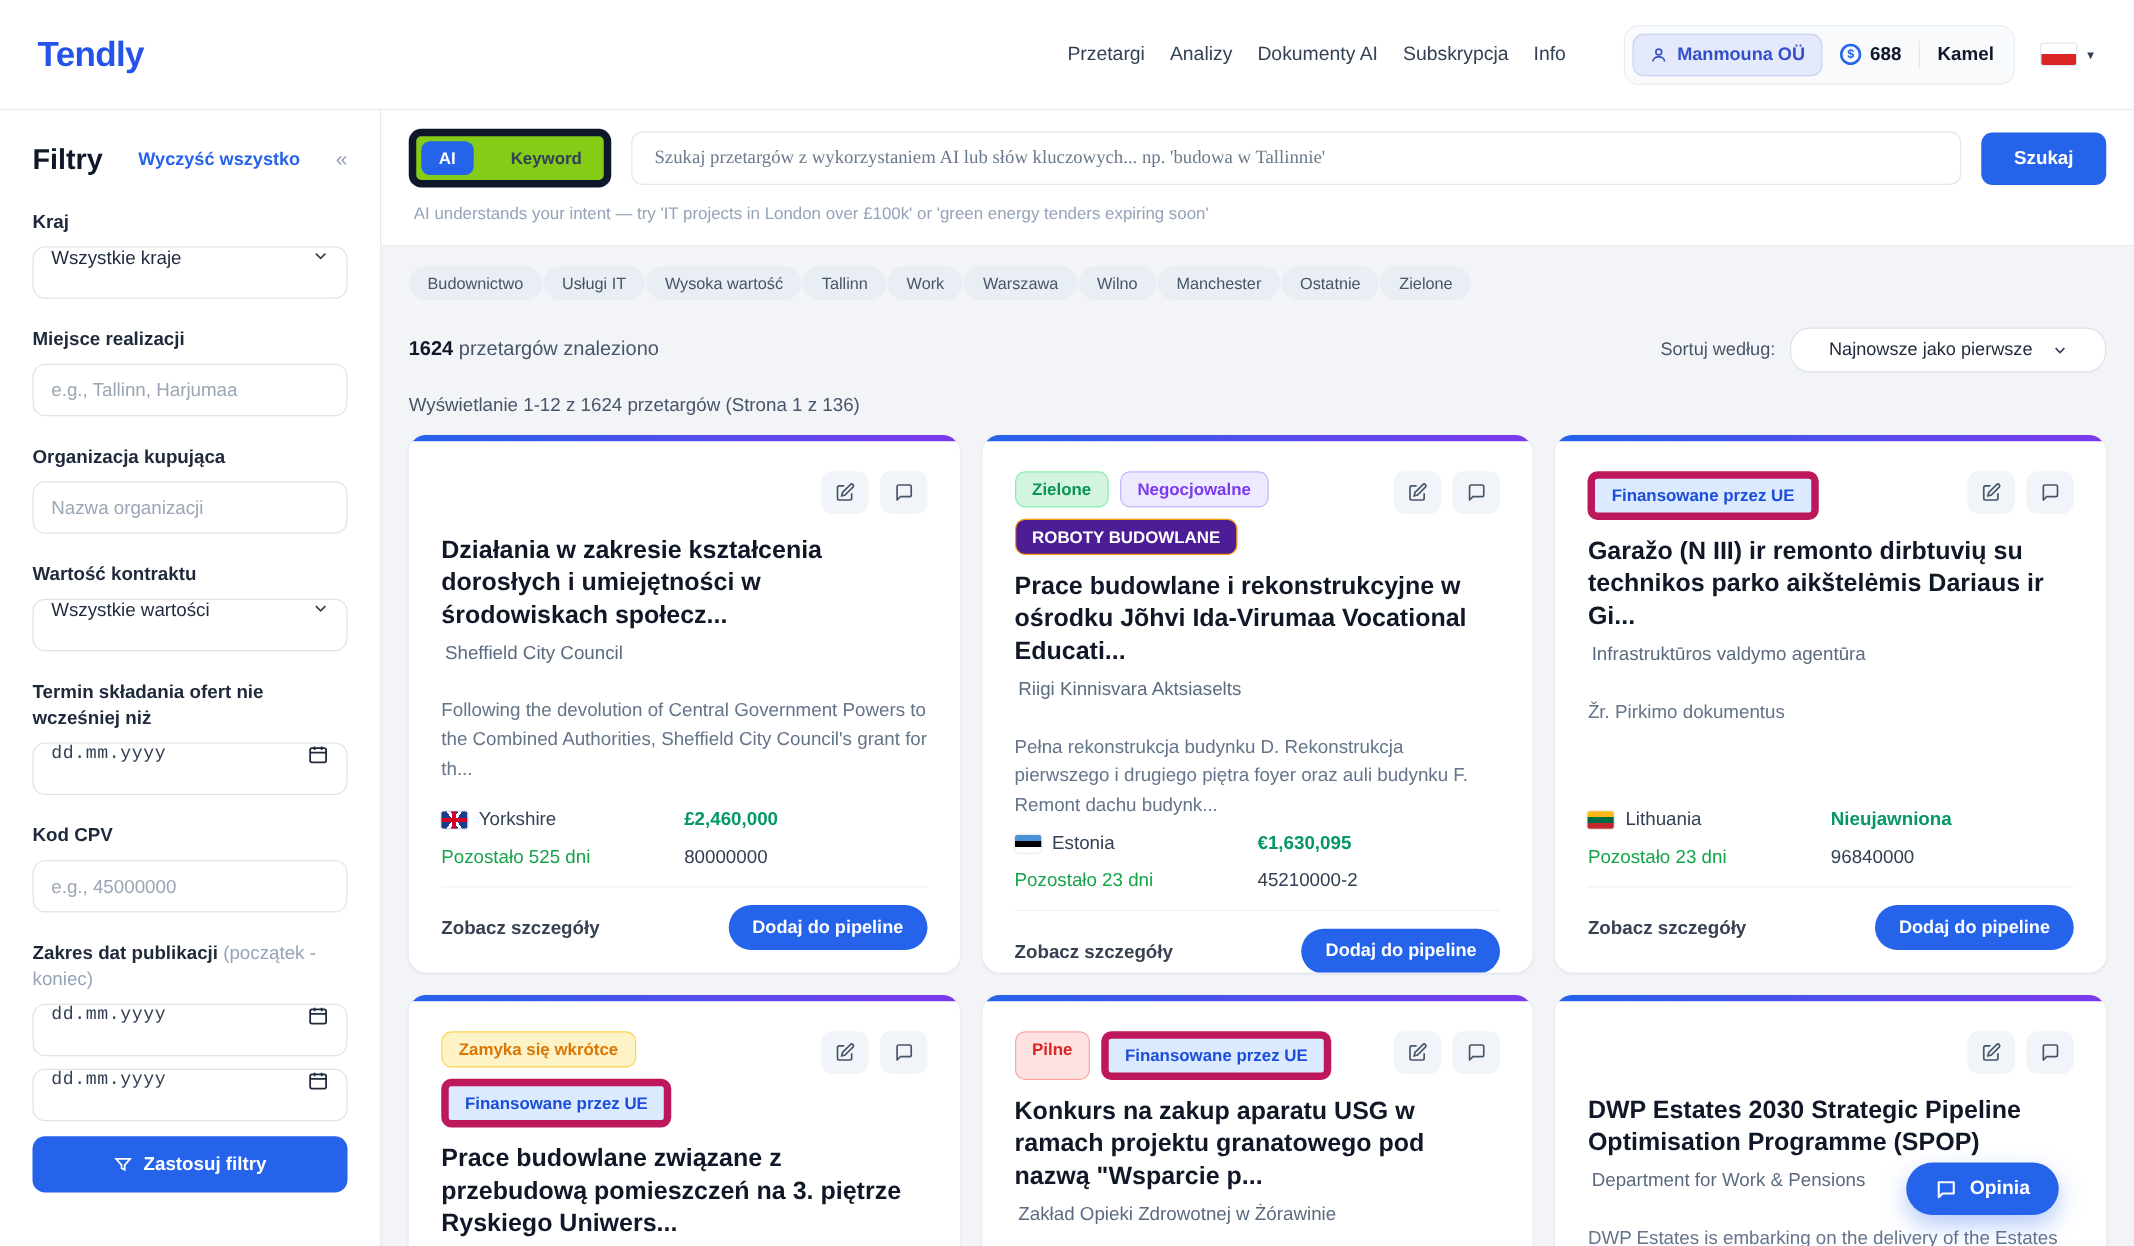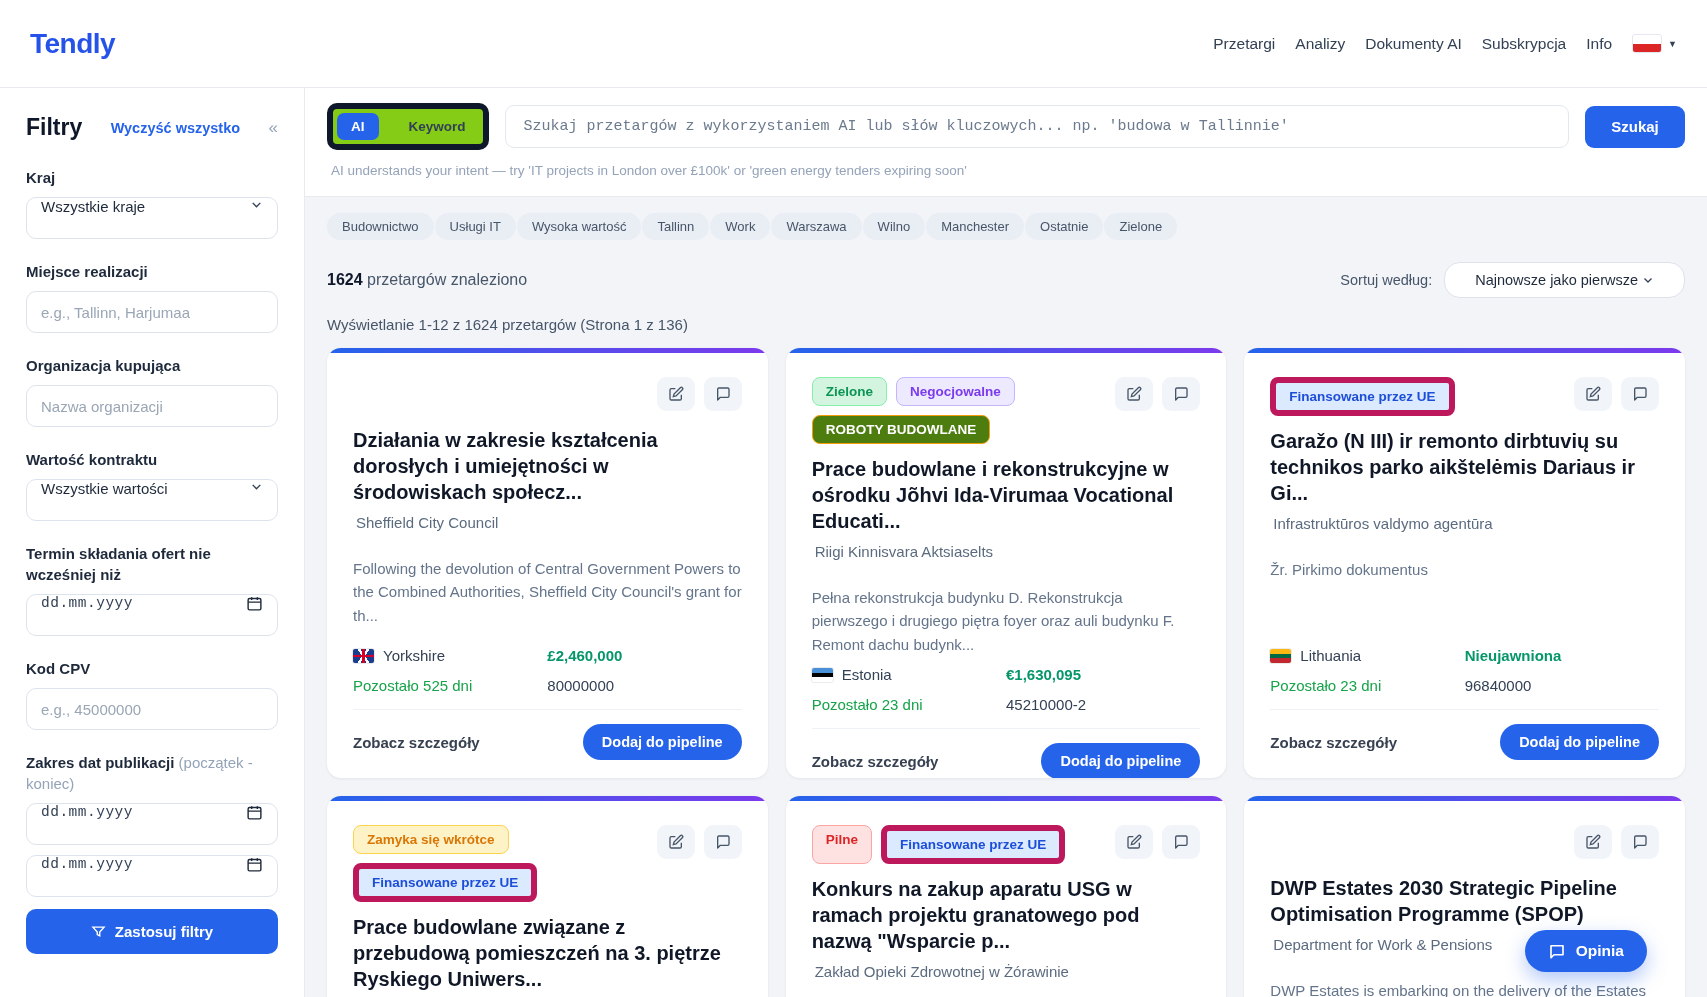--- a/index.html
+++ b/index.html
@@ -42,48 +42,48 @@
   .date-input { justify-content:space-between; margin-bottom:10px; }
   .date-text { font-family:"Liberation Mono",monospace; font-size:14.5px; color:#334155; letter-spacing:0.5px; }
   .apply-btn { width:100%; height:45px; background:#2563eb; border:none; border-radius:10px; color:#fff; font-size:15px; font-weight:700; font-family:"Liberation Sans",sans-serif; display:flex; align-items:center; justify-content:center; gap:9px; cursor:pointer; margin-top:6px; }
 
   
   .search-zone { background:#fff; padding:15px 22px 18px; border-bottom:1px solid #e8eaef; }
   .search-row { display:flex; align-items:center; gap:16px; }
   .mode-toggle { display:flex; align-items:center; border:6px solid #0f172a; border-radius:10px; padding:4px; gap:17px; background:#84cc16; }
   .mode-ai { background:#2563eb; color:#fff; font-size:13.5px; font-weight:700; padding:6px 14px; border-radius:7px; cursor:pointer; }
   .mode-kw { color:#334155; font-size:13.5px; font-weight:600; padding:6px 13px; cursor:pointer; }
-  .search-input { flex:1; height:43px; border:1px solid #e2e8f0; border-radius:9px; padding:0 18px; font-size:15px; font-family:Liberation Mono, monospace; color:#1e293b; outline:none; }
+  .search-input { flex:1; height:43px; border:1px solid #e2e8f0; border-radius:9px; padding:0 18px; font-size:15px; font-family:Liberation Serif, serif; color:#1e293b; outline:none; }
   .search-input::placeholder { color:#6b7a8d; }
   .search-btn { width:100px; height:42px; background:#2563eb; border:none; border-radius:9px; color:#fff; font-size:15px; font-weight:700; font-family:"Liberation Sans",sans-serif; cursor:pointer; }
   .search-hint { margin-top:13px; padding-left:4px; font-size:13.5px; color:#94a3b8; }
 
   
   .results-zone { flex:1; padding:16px 22px; overflow:hidden; }
   .chips { display:flex; gap:1px;align-items:flex-end; }
   .chip { background:#e9edf4; color:#475569; font-size:13px; padding:6px 15px; border-radius:999px; cursor:pointer; white-space:nowrap; }
   .count-row { margin-top:22px; display:flex; align-items:center; justify-content:space-between; }
   .count-text { font-size:16px; color:#475569; }
   .count-text b { color:#0f172a; font-weight:700; }
   .sort-group { display:flex; align-items:center; gap:12px; }
   .sort-label { font-size:14.5px; color:#475569; }
-  .sort-select { display:flex; align-items:center; gap:4px; background:#fff; border:1px solid #dde3ec; border-radius:16px; padding:9px 30px; font-size:14.5px; color:#1e293b; cursor:pointer; }
+  .sort-select { display:flex; align-items:center; gap:16px; background:#fff; border:1px solid #dde3ec; border-radius:16px; padding:9px 30px; font-size:14.5px; color:#1e293b; cursor:pointer; }
   .showing { margin-top:18px; font-size:15px; color:#475569; }
 
   
   .cards-grid { margin-top:15px; display:grid; grid-template-columns:repeat(3,1fr); gap:18px; grid-auto-rows:430px; }
   .card { background:#fff; border-radius:14px; box-shadow:0 1px 3px rgba(15,23,42,.07); overflow:hidden; display:flex; flex-direction:column; }
   .card-topbar { height:5px; background:linear-gradient(90deg,#2563eb,#7c3aed); flex-shrink:0; }
   .card-body { padding:24px 26px 18px; display:flex; flex-direction:column; flex:1; }
   .card-head { display:flex; justify-content:space-between; align-items:flex-start; min-height:38px; margin-bottom:12px; }
   .badges { display:flex; flex-wrap:wrap; gap:9px; max-width:300px; }
   .badge { font-size:13.5px; font-weight:700; padding:6px 13px; border-radius:8px; white-space:nowrap; }
   .badge--green { background:#d3f5e0; color:#0d9455; border:1px solid #86efac; }
   .badge--purple { background:#ede9fe; color:#7c3aed; border:1px solid #c4b5fd; }
-  .badge--orange-solid { background:#4d7c0f; color:#fff; border:1px solid #f59e0b; }
+  .badge--orange-solid { background:#4c1d95; color:#fff; border:1px solid #f59e0b; }
   .badge--blue { background:#dbeafe; color:#1d4ed8; border:6px solid #be185d; }
   .badge--yellow { background:#fef3c7; color:#d97706; border:1px solid #fcd34d; }
   .badge--red { background:#fee2e2; color:#dc2626; border:1px solid #fca5a5; }
   .card-actions { display:flex; gap:9px; flex-shrink:0; }
   .icon-btn { width:38px; height:34px; border:none; border-radius:9px; background:#f1f4f8; display:flex; align-items:center; justify-content:center; cursor:pointer; }
   .card-title { font-size:20px; font-weight:700; color:#101828; line-height:1.3; margin-bottom:9px; cursor:pointer; }
   .card-org { font-size:15px; color:#5b6b7f; padding-left:3px; }
   .card-desc { font-size:15px; color:#64748b; line-height:1.55; margin-top:26px; min-height:70px; }
   .card-meta { margin-top:auto; display:grid; grid-template-columns:1fr 1fr; row-gap:13px; font-size:15px; padding-top:10px; }
   .meta-loc { display:flex; align-items:center; gap:9px; color:#334155; }
@@ -111,20 +111,35 @@
 
 <header class="header">
   <div class="logo">Tendly</div>
   <nav class="nav">
     <span class="nav-item">Przetargi</span>
     <span class="nav-item">Analizy</span>
     <span class="nav-item">Dokumenty AI</span>
     <span class="nav-item">Subskrypcja</span>
     <span class="nav-item">Info</span>
   </nav>
+  <div class="account">
+    <div class="org-chip">
+      <svg width="14" height="14" viewBox="0 0 24 24" fill="none" stroke="#3450c8" stroke-width="2.2">
+          <circle cx="12" cy="8" r="4"></circle>
+          <path d="M4 21c0-4 3.5-6.5 8-6.5s8 2.5 8 6.5"></path>
+        </svg>
+      <span>Manmouna OÜ</span>
+    </div>
+    <div class="coin-group">
+      <span class="coin">$</span>
+      <span class="credits">688</span>
+    </div>
+    <div class="vsep"></div>
+    <span class="username">Kamel</span>
+  </div>
   <div class="lang">
     <span class="flag-pl"></span>
     <span class="caret">▼</span>
   </div>
 </header>
 
 <div class="shell">
 
   <aside class="sidebar">
     <div class="sb-head">

